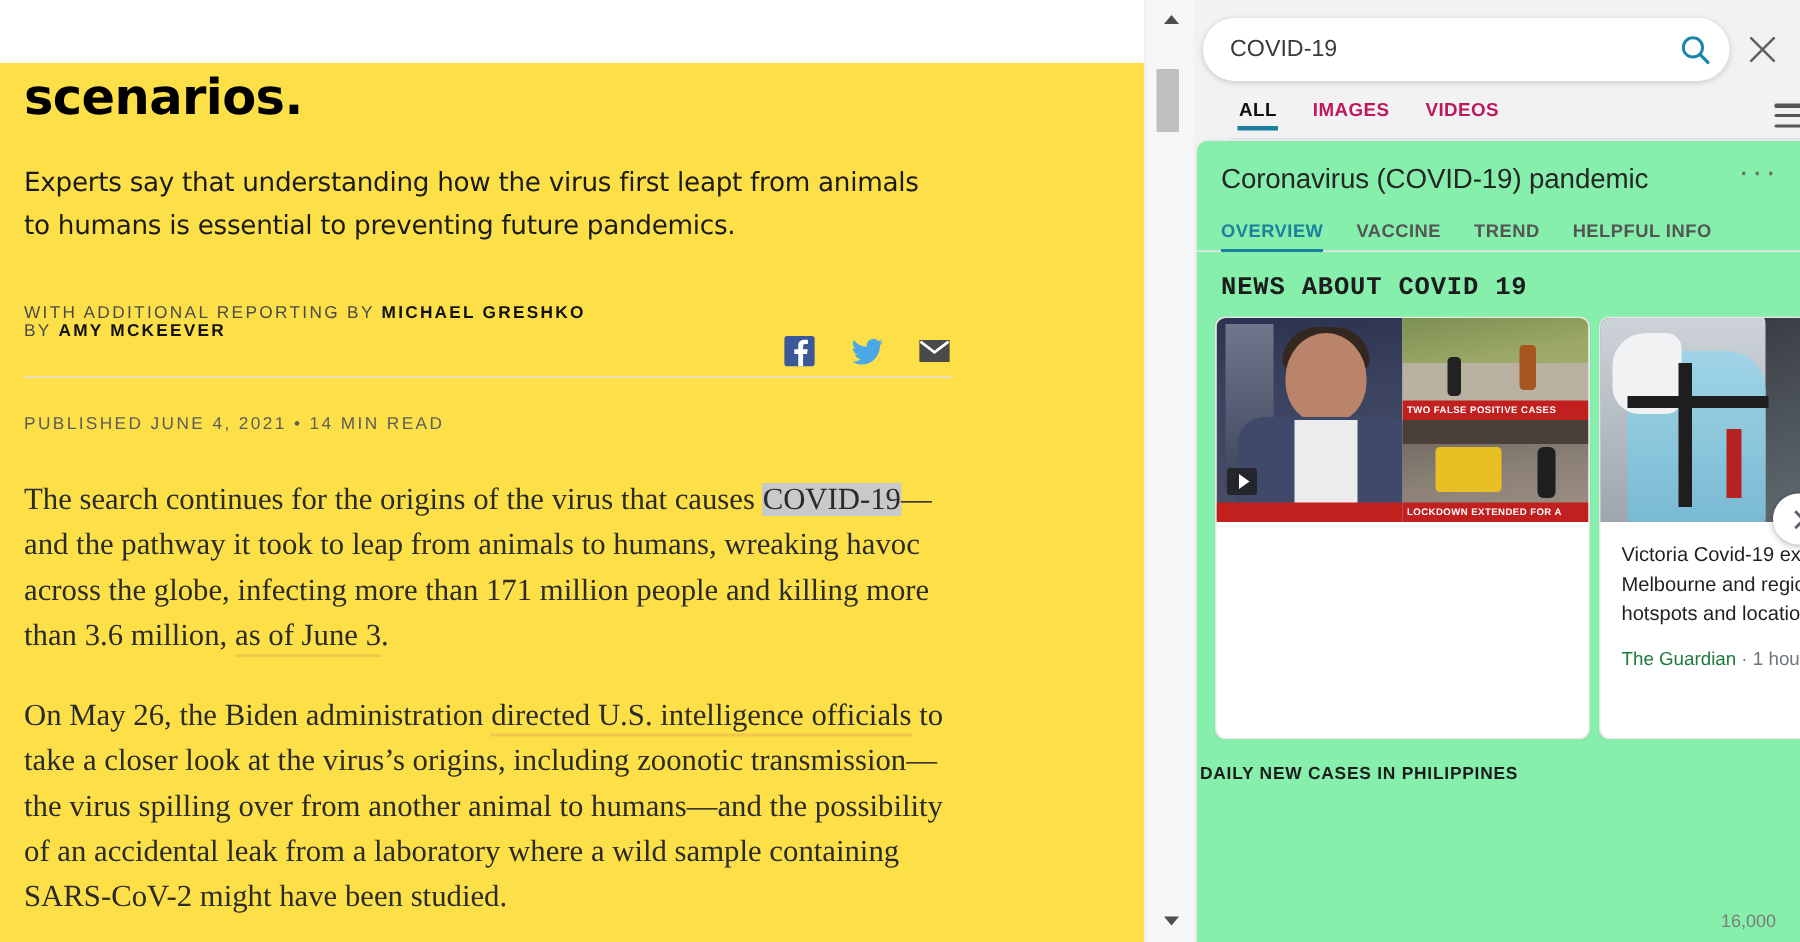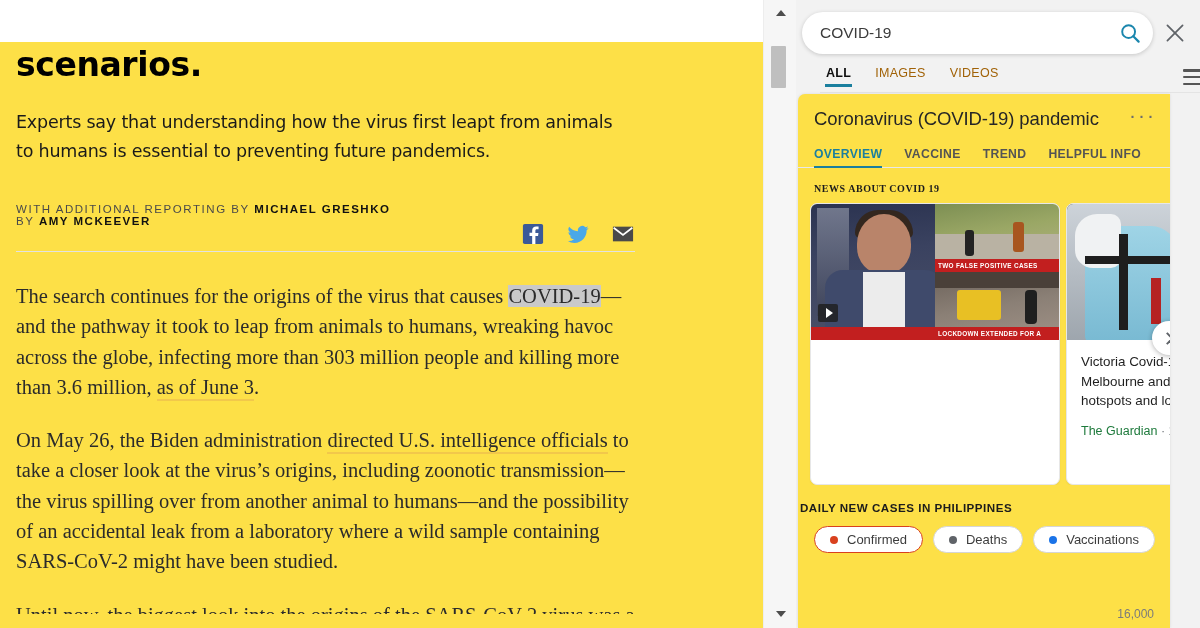--- a/index.html
+++ b/index.html
@@ -165,45 +165,46 @@
     width: 404px; height: 33px;
     display: flex; align-items: center;
     padding-left: 6px;
     border-bottom: 1px solid #e4e4e4;
     margin-left: 24px;
   }
   .tab {
     font-family: "Liberation Sans", sans-serif;
     font-size: 12.5px;
     letter-spacing: 0.3px;
-    color: #a16207;
+    color: #be185d;
     padding: 0 0 7px 0;
     margin-right: 24px;
     cursor: pointer;
     position: relative;
+    font-weight: bold;
   }
   .tab.active { color: #0f0f0f; font-weight: 600; }
   .tab.active::after {
     content: ""; position: absolute;
     left: -1px; right: -1px; bottom: 0;
     height: 2.5px; background: #1b7f9e;
   }
   .hamburger {
     position: absolute; right: 19px; bottom: 7px;
     width: 22px; height: 16px;
     display: flex; flex-direction: column; justify-content: space-between;
     cursor: pointer;
   }
   .hamburger span { display:block; height: 2.5px; background: #565656; border-radius:1px; }
 
   
   .card {
     position: absolute; left: 2px; top: 94px;
-    width: 372px; height: 534px;
-    background: #fde047;
+    width: 402px; height: 534px;
+    background: #86efac;
     border-radius: 7px 0 0 0;
     box-shadow: 0 0 3px rgba(0,0,0,0.10);
     overflow: hidden;
   }
   .card-title-row {
     display: flex; align-items: center;
     padding: 14px 10px 0 16px;
   }
   .card-title {
     font-family: "Liberation Sans", sans-serif;
@@ -235,22 +236,22 @@
     position: relative;
     white-space: nowrap;
   }
   .subtab.active { color: #1b7f9e; }
   .subtab.active::after {
     content: ""; position: absolute; left: 0; right: 0; bottom: -1px;
     height: 2.5px; background: #1b7f9e;
   }
 
   .section-label {
-    font-family: Liberation Serif, serif;
-    font-size: 10px;
+    font-family: Liberation Mono, monospace;
+    font-size: 17px;
     font-weight: 700;
     letter-spacing: 0.55px;
     color: #1c1c1c;
     padding: 15px 0 0 16px;
   }
 
   .news-strip {
     position: relative;
     margin-top: 9px;
     padding-left: 12px;
@@ -402,22 +403,23 @@
           </svg>
           <svg class="soc-ico" viewBox="0 0 24 24">
             <rect x="1" y="4" width="22" height="16" fill="#4a4a4a"></rect>
             <path d="M1.8 5.2 12 13 22.2 5.2" stroke="#fff" stroke-width="1.9" fill="none"></path>
           </svg>
         </div>
       </div>
 
       <div class="hr"></div>
 
-
-      <p class="body-p p1"><span>The search continues for the origins of the virus that causes </span><span class="hl">COVID-19</span><span>—and the pathway it took to leap from animals to humans, wreaking havoc across the globe, infecting more than 303 million people and killing more than 3.6 million, </span><a class="lnk" href="#">as of June 3</a><span>.</span></p>
+      <div class="pubinfo">PUBLISHED JUNE 4, 2021 • 14 MIN READ</div>
+
+      <p class="body-p p1"><span>The search continues for the origins of the virus that causes </span><span class="hl">COVID-19</span><span>—and the pathway it took to leap from animals to humans, wreaking havoc across the globe, infecting more than 171 million people and killing more than 3.6 million, </span><a class="lnk" href="#">as of June 3</a><span>.</span></p>
 
       <p class="body-p p2"><span>On May 26, the Biden administration </span><a class="lnk" href="#">directed U.S. intelligence officials</a><span> to take a closer look at the virus’s origins, including zoonotic transmission—the virus spilling over from another animal to humans—and the possibility of an accidental leak from a laboratory where a wild sample containing SARS-CoV-2 might have been studied.</span></p>
 
       <p class="body-p p3 clipline">Until now, the biggest look into the origins of the SARS-CoV-2 virus was a</p>
 
     </div>
   </div>
 
   <div class="scrollbar">
     <div class="sb-arrow top">
@@ -524,33 +526,19 @@
           </div>
         </div>
 
         <div class="carousel-next">
           <div class="chev"></div>
         </div>
       </div>
 
       <div class="chart-label">DAILY NEW CASES IN PHILIPPINES</div>
 
-      <div class="legend-row">
-        <div class="pill sel">
-          <span class="dot" style="background:#d9411e"></span>
-          <span>Confirmed</span>
-        </div>
-        <div class="pill">
-          <span class="dot" style="background:#5f6368"></span>
-          <span>Deaths</span>
-        </div>
-        <div class="pill">
-          <span class="dot" style="background:#1a73e8"></span>
-          <span>Vaccinations</span>
-        </div>
-      </div>
 
       <div class="axis-val">16,000</div>
 
     </div>
   </div>
 
 </div>
 
 </body></html>

